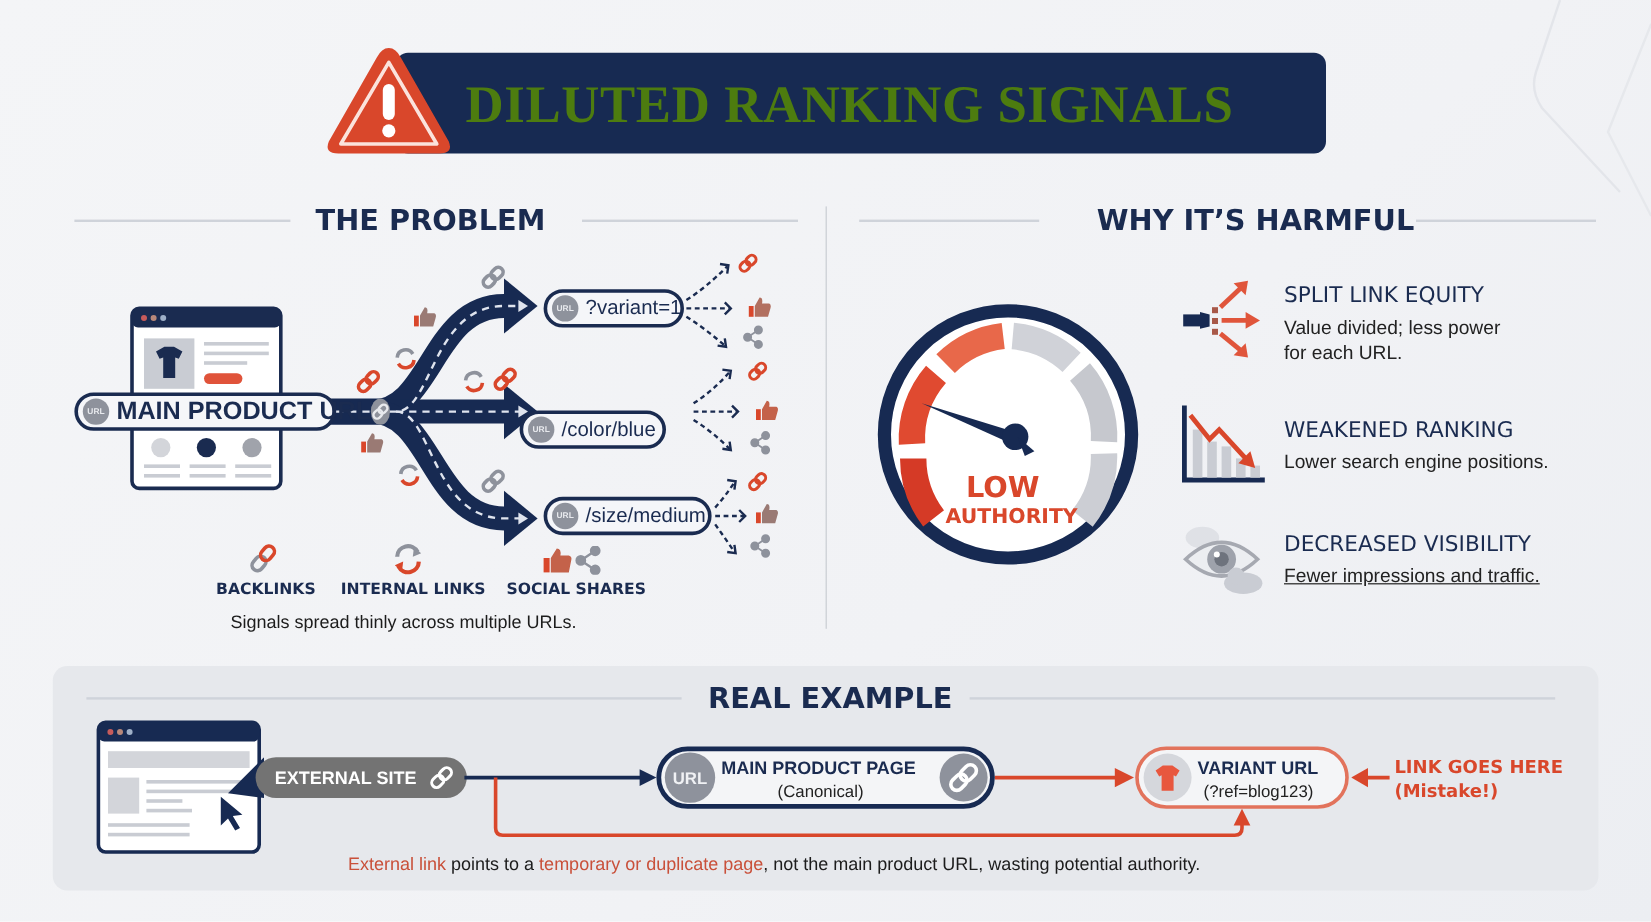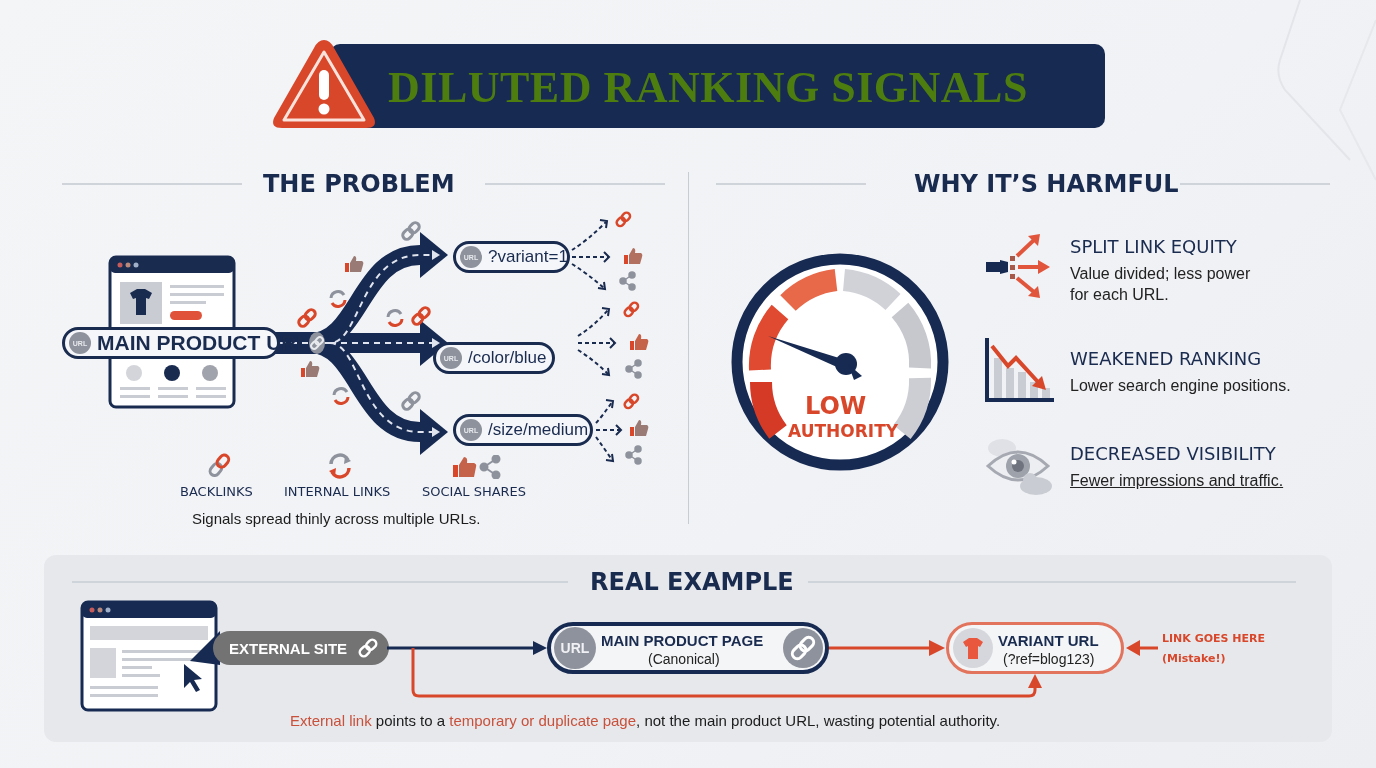--- a/index.html
+++ b/index.html
@@ -39,21 +39,21 @@
     font-size: 17px; color: #1a2b50; white-space: nowrap;
   }
   .url-badge {
     width: 22px; height: 22px; border-radius: 50%; background: #8e929c; color: #e8eaee;
     font-size: 7px; font-weight: bold; display: flex; align-items: center; justify-content: center;
     margin-right: 6px; flex-shrink: 0;
   }
   .pill-label { font-weight: bold; }
 
   
-  .legend-label { position: absolute; font-size: 13px; font-weight: normal; color: #1a2b50; white-space: nowrap; font-family: "DejaVu Sans", sans-serif; }
+  .legend-label { position: absolute; font-size: 13px; font-weight: bold; color: #1a2b50; white-space: nowrap; font-family: "DejaVu Sans", sans-serif; }
   .caption { position: absolute; font-size: 15px; color: #1c1c1c; white-space: nowrap; }
 
   
   .harm-title { position: absolute; font-weight: normal; font-size: 18px; color: #1a2b50; font-family: "DejaVu Sans", sans-serif; white-space: nowrap; }
   .harm-desc { position: absolute; font-size: 16px; color: #222; line-height: 21px; }
 
   
   .example-panel {
     position: absolute; left: 44px; top: 555px; width: 1288px; height: 187px;
     background: #e6e8ec; border-radius: 12px;
@@ -66,21 +66,21 @@
   .main-page-pill {
     position: absolute; left: 547px; top: 622px; width: 282px; height: 52px;
     border: 4px solid #172a52; border-radius: 28px; background: #f4f5f7;
   }
   .variant-pill {
     position: absolute; left: 946px; top: 622px; width: 178px; height: 52px;
     border: 3px solid #e2735c; border-radius: 28px; background: #f4f5f7;
   }
   .pill-main-text { position: absolute; font-size: 15px; font-weight: bold; color: #1a2b50; white-space: nowrap; text-align: left; }
   .pill-sub-text { position: absolute; font-size: 14px; color: #222; white-space: nowrap; text-align: center; }
-  .mistake { position: absolute; left: 1162px; top: 629px; font-size: 11px; font-weight: bold; color: #d9472b; line-height: 20px; font-family: "DejaVu Sans", sans-serif; }
+  .mistake { position: absolute; left: 1162px; top: 629px; font-size: 15px; font-weight: bold; color: #d9472b; line-height: 20px; font-family: "DejaVu Sans", sans-serif; }
   .example-caption { position: absolute; left: 290px; top: 712px; font-size: 15px; color: #1c1c1c; white-space: nowrap; }
   .example-caption .hl { color: #c9503a; }
 </style>
 </head>
 <body>
 
 <svg class="abs" style="left:1220px;top:0;" width="156" height="200">
   <path d="M80 0 L60 60 Q55 75 65 90 L130 160" stroke="#e3e5ea" stroke-width="2" fill="none"></path>
   <path d="M156 20 L120 110 L156 180" stroke="#e6e8ec" stroke-width="2" fill="none"></path>
 </svg>

